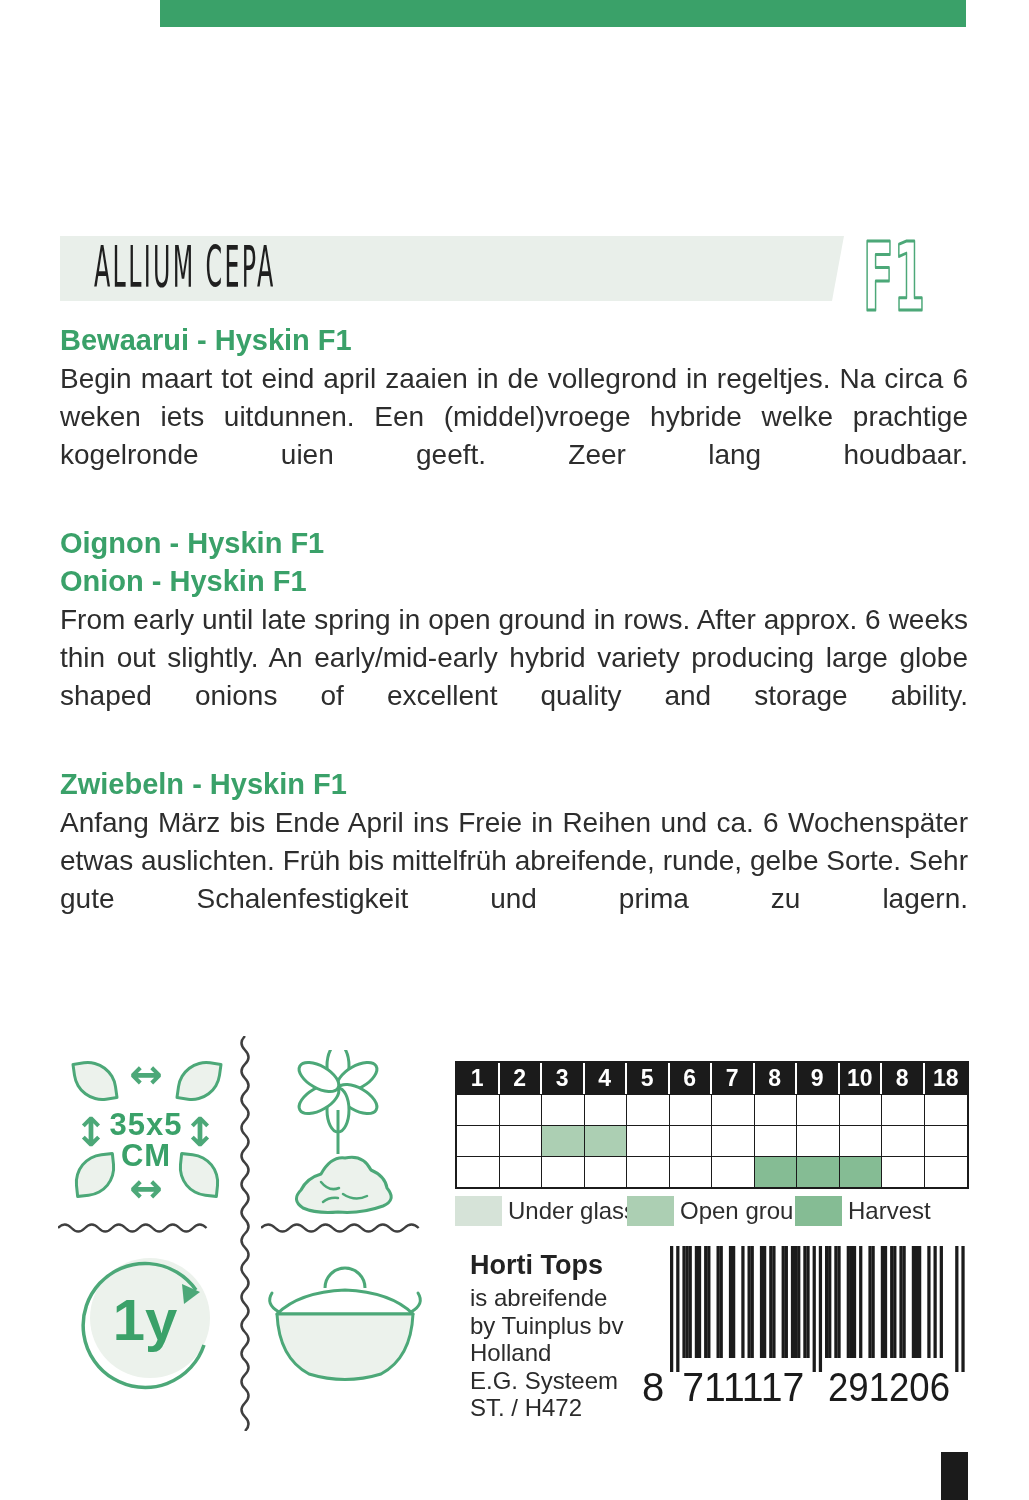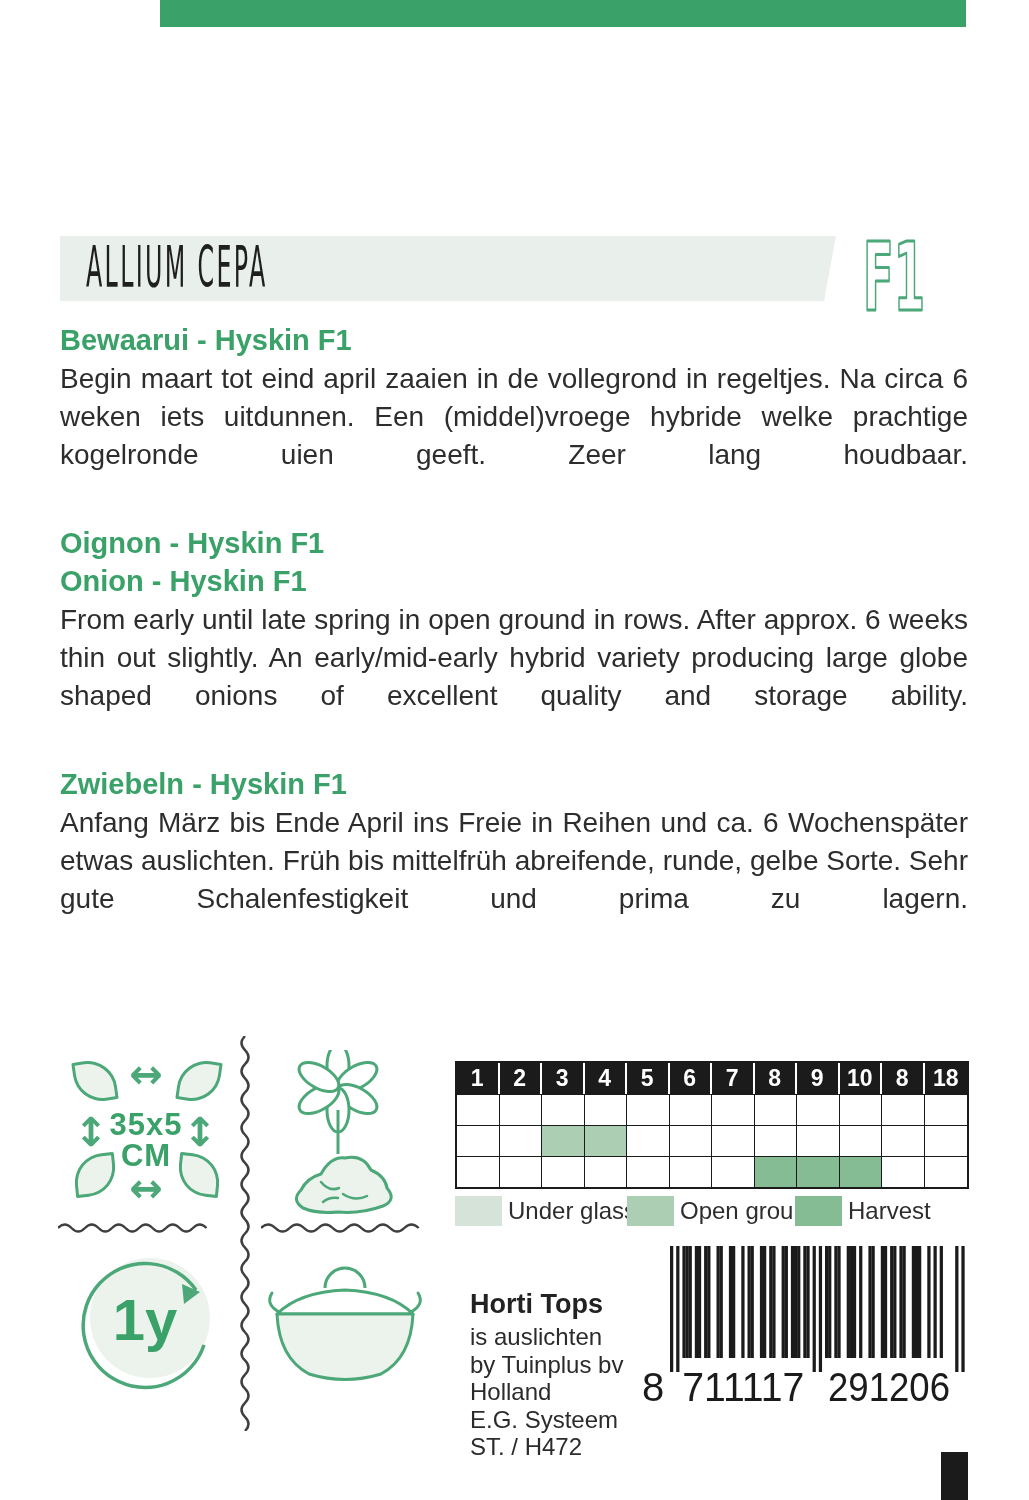--- a/index.html
+++ b/index.html
@@ -8,21 +8,21 @@
     font-family:"Liberation Sans", sans-serif; color:#2d2d2d; overflow:hidden;
   }
   :root{
     --green:#3aa169; --icon-green:#4ca878; --light:#ecf2ec;
     --banner:#e9efea; --ink:#2d2d2d; --black:#1b1b1b;
   }
   .topbar{ position:absolute; left:160px; top:0; width:806px; height:27px; background:var(--green); }
   .banner{
     position:absolute; left:60px; top:236px; width:776px; height:65px; background:var(--banner);
     clip-path:polygon(0 0,100% 0,calc(100% - 12px) 100%,0 100%);
-    display:flex; align-items:center;
+    display:flex; align-items:center;padding-left:8px;
   }
   .banner-text{
     display:inline-block; margin-left:26px; color:#1f1f1f;
     font-family:"DejaVu Sans", sans-serif; font-size:41px; letter-spacing:4px;
     transform:scale(0.58,1.38); transform-origin:0 55%; white-space:nowrap;
   }
   .f1-badge{ position:absolute; left:854px; top:218px; }
   .sections{ position:absolute; left:60px; top:322px; width:908px; }
   .sections h2{ margin:0 0 2px 0; font-size:29px; line-height:36px; color:var(--green); font-weight:bold; }
   .sections p{ margin:0 0 13px 0; font-size:28px; line-height:38px; text-align:justify; color:var(--ink); }
@@ -57,21 +57,21 @@
   .cal-row{ display:grid; grid-template-columns:repeat(12,1fr); }
   .cal-row .cell{ height:31px; border-right:1.5px solid var(--black); border-top:1.5px solid var(--black); box-sizing:border-box; }
   .cal-row .cell:last-child{ border-right:none; }
 
   .legend{ position:absolute; left:455px; top:1196px; width:514px; height:32px; }
   .legend-item{ position:absolute; top:0; display:flex; align-items:center; }
   .legend-swatch{ width:47px; height:30px; margin-right:6px; }
   .legend-label{ font-size:24px; color:var(--ink); }
 
   .distributor{ position:absolute; left:470px; top:1250px; width:170px; }
-  .dist-name{ font-weight:bold; font-size:27px; line-height:30px; color:#222; margin-bottom:4px;margin-top:39px; }
+  .dist-name{ font-weight:bold; font-size:27px; line-height:30px; color:#222; margin-bottom:4px; }
   .dist-line{ font-size:24px; line-height:27.5px; color:#2b2b2b; }
 
   .barcode{ position:absolute; left:640px; top:1246px; }
   .corner-mark{ position:absolute; left:941px; top:1452px; width:27px; height:48px; background:var(--black); }
 </style>
 </head>
 <body>
 
 <div id="page">
 
@@ -225,21 +225,21 @@
         <span class="legend-label">Open ground</span>
       </div>
       <div class="legend-item" style="left: 340px;">
         <div class="legend-swatch" style="background: rgb(133, 188, 148);"></div>
         <span class="legend-label">Harvest</span>
       </div>
     </div>
 
   <div class="distributor">
     <div class="dist-name">Horti Tops</div>
-    <div class="dist-line">is auslichten</div>
+    <div class="dist-line">is abreifende</div>
     <div class="dist-line">by Tuinplus bv</div>
     <div class="dist-line">Holland</div>
     <div class="dist-line">E.G. Systeem</div>
     <div class="dist-line">ST. / H472</div>
   </div>
 
   <svg class="barcode" width="332" height="160" viewBox="-30 0 332 160">
       <rect x="0.00" y="0" width="3.25" height="126" fill="#1b1b1b"></rect>
       <rect x="6.20" y="0" width="3.25" height="126" fill="#1b1b1b"></rect>
       <rect x="12.40" y="0" width="3.25" height="112" fill="#1b1b1b"></rect>

